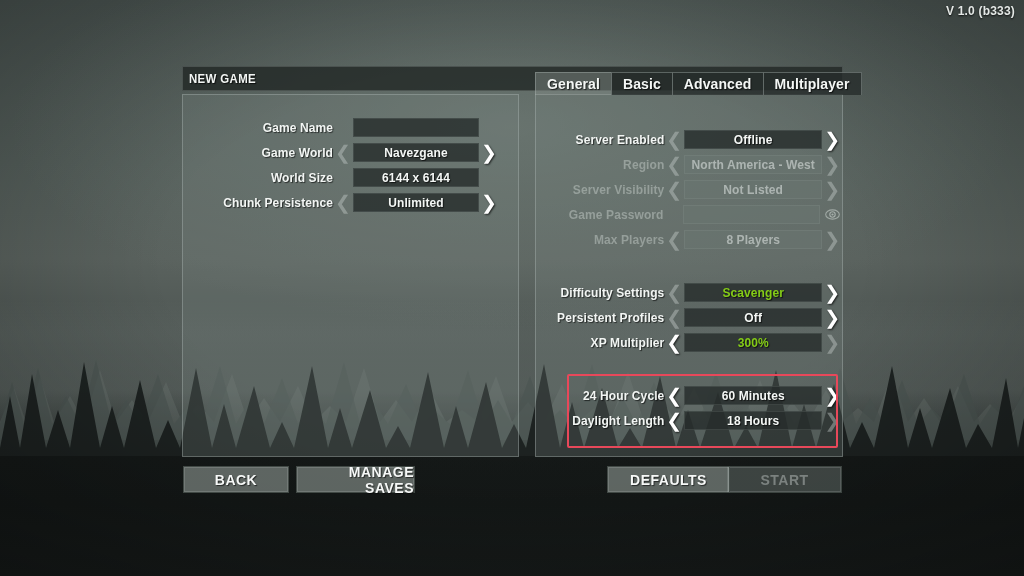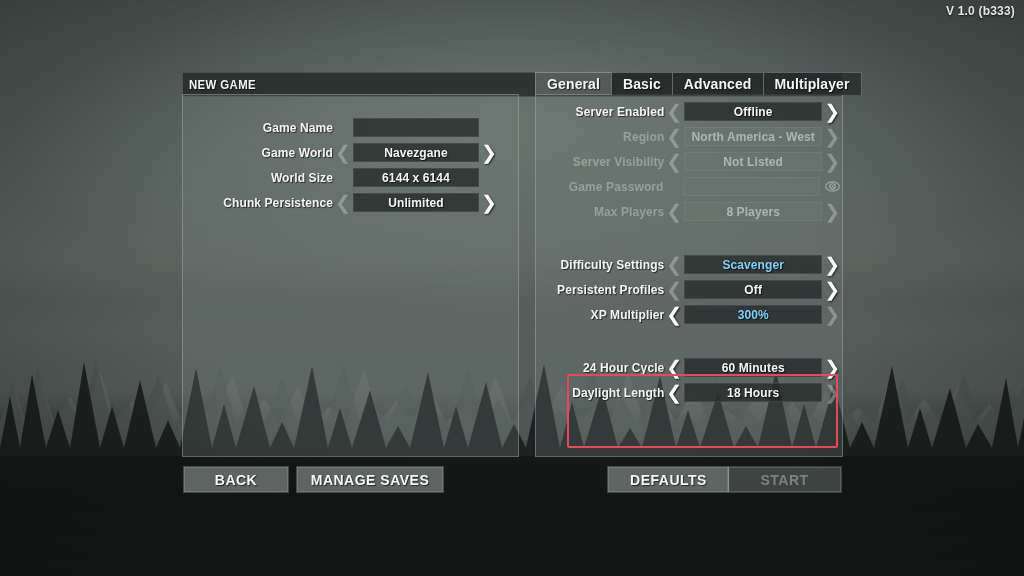--- a/index.html
+++ b/index.html
@@ -54,21 +54,21 @@
   }
 
   
   .window {
     position: absolute;
     left: 182px; top: 66px;
     width: 661px; height: 391px;
   }
 
   .titlebar {
-    position: absolute; left: 0; top: 6px;
+    position: absolute; left: 0; top: 0;
     width: 661px; height: 25px;
     background: rgba(34,40,38,0.82);
     border: 1px solid rgba(150,160,156,0.30);
     display: flex; align-items: center;
   }
   .titlebar .title {
     font-size: 13px; font-weight: bold; color: #f2f5f3;
     letter-spacing: 0.4px;
     margin-left: 6px;
     transform: scaleX(0.88); transform-origin: left center;
@@ -106,21 +106,21 @@
     text-shadow: 1px 1px 1px rgba(0,0,0,0.65);
     margin-right: -1px;
   }
   .tab.active {
     background: rgba(132,143,138,0.45);
   }
 
   
   .rows { position: absolute; left: 0; top: 0; width: 100%; }
   .panel-left .rows  { padding-top: 20px; }
-  .panel-right .rows { padding-top: 4px; }
+  .panel-right .rows { padding-top: 32px; }
 
   .row {
     display: flex;
     align-items: center;
     height: 25px;
     margin-bottom: 0px;
   }
   .row .label {
     font-size: 12px; font-weight: bold;
     color: #f2f5f3;
@@ -151,21 +151,21 @@
     border: 1px solid rgba(120,130,126,0.25);
     display: flex; align-items: center; justify-content: center;
     font-size: 12px; font-weight: bold;
     color: #f4f7f5;
     text-shadow: 1px 1px 1px rgba(0,0,0,0.65);
     overflow: hidden;
     letter-spacing: 0.1px;
   }
   .panel-left  .field { width: 126px; }
   .panel-right .field { width: 140px; }
-  .field.highlight-value { color: #7dd3fc; }
+  .field.highlight-value { color: #84cc16; }
 
   
   .row.disabled .label { color: rgba(196,204,200,0.50); text-shadow: none; }
   .row.disabled .field {
     background: rgba(108,119,114,0.42);
     border-color: rgba(150,160,156,0.18);
     color: rgba(222,228,225,0.58);
     text-shadow: none;
   }
   .row.disabled .arrow { color: rgba(200,208,204,0.42); text-shadow: none; }
@@ -204,21 +204,21 @@
     text-shadow: 1px 1px 1px rgba(0,0,0,0.6);
     cursor: pointer;
   }
   .btn.disabled {
     color: rgba(200,207,203,0.45);
     background: rgba(120,130,126,0.42);
     text-shadow: none;
     cursor: default;
   }
   #btn-back        { left: 1px;   width: 106px; }
-  #btn-manage      { left: 114px; width: 148px; }
+  #btn-manage      { left: 114px; width: 119px; }
   #btn-defaults    { left: 425px; width: 123px; }
   #btn-start       { left: 545px; width: 115px; }
 </style>
 </head>
 <body>
 
 <div id="screen">
 
   <div class="bg-sky"></div>
   <div class="bg-haze"></div>

